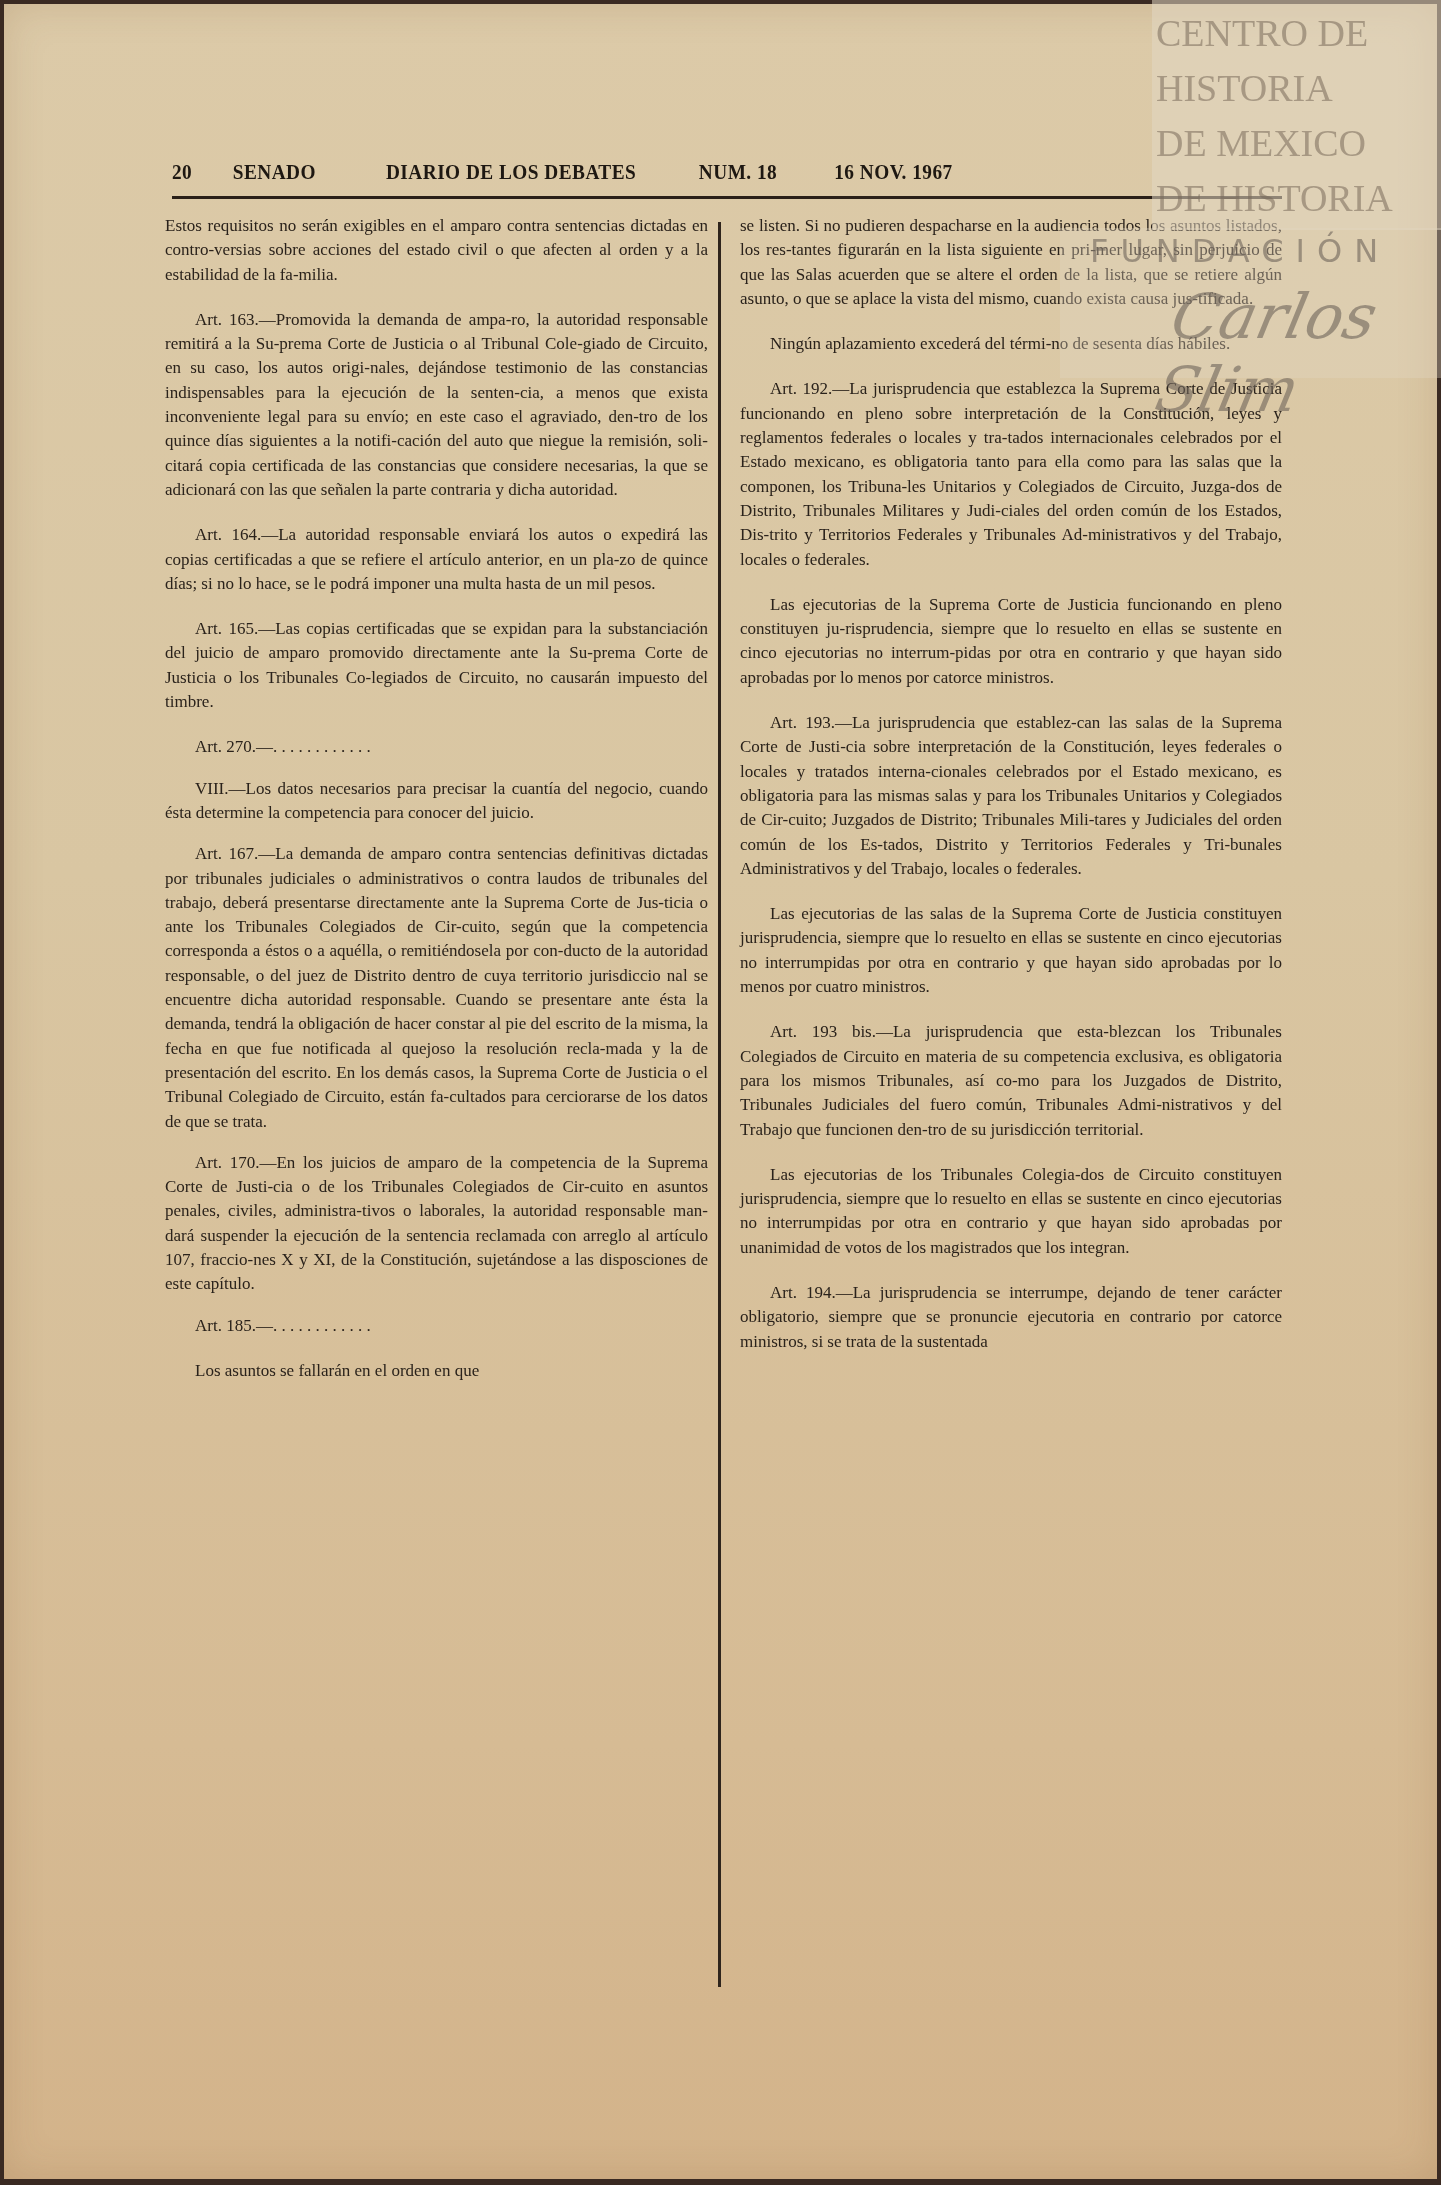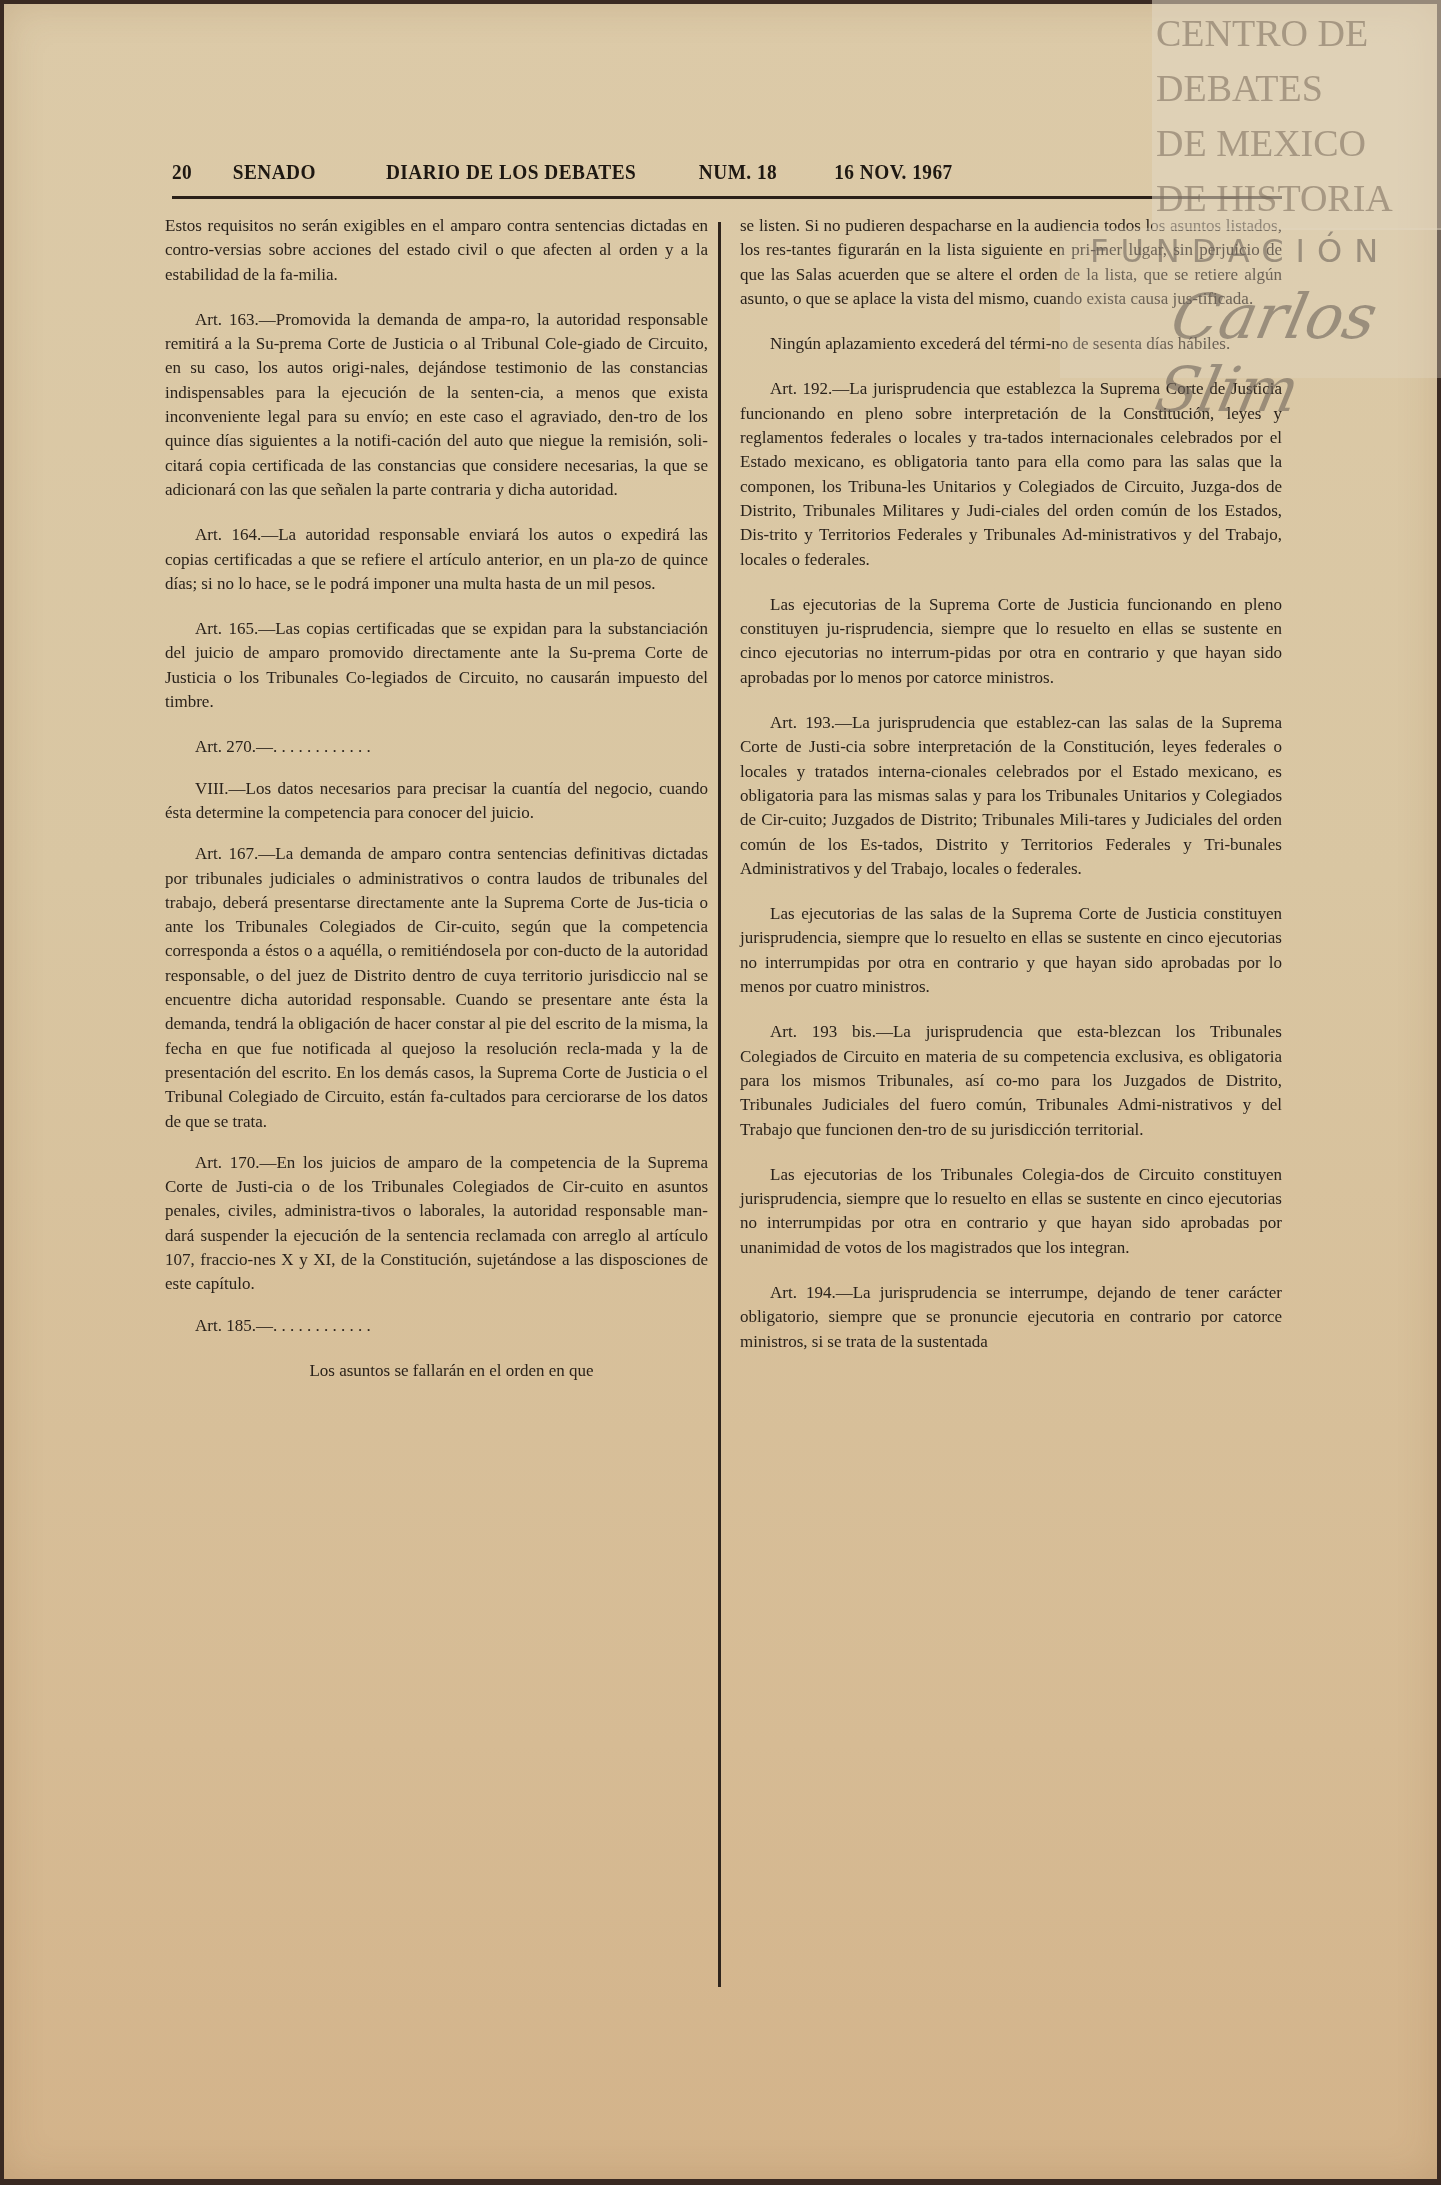--- a/index.html
+++ b/index.html
@@ -83,39 +83,39 @@
 <div class="col col-left">
   <p class="cont">Estos requisitos no serán exigibles en el amparo contra sentencias dictadas en contro-versias sobre acciones del estado civil o que afecten al orden y a la estabilidad de la fa-milia.</p>
   <p>Art. 163.—Promovida la demanda de ampa-ro, la autoridad responsable remitirá a la Su-prema Corte de Justicia o al Tribunal Cole-giado de Circuito, en su caso, los autos origi-nales, dejándose testimonio de las constancias indispensables para la ejecución de la senten-cia, a menos que exista inconveniente legal para su envío; en este caso el agraviado, den-tro de los quince días siguientes a la notifi-cación del auto que niegue la remisión, soli-citará copia certificada de las constancias que considere necesarias, la que se adicionará con las que señalen la parte contraria y dicha autoridad.</p>
   <p>Art. 164.—La autoridad responsable enviará los autos o expedirá las copias certificadas a que se refiere el artículo anterior, en un pla-zo de quince días; si no lo hace, se le podrá imponer una multa hasta de un mil pesos.</p>
   <p>Art. 165.—Las copias certificadas que se expidan para la substanciación del juicio de amparo promovido directamente ante la Su-prema Corte de Justicia o los Tribunales Co-legiados de Circuito, no causarán impuesto del timbre.</p>
   <p class="short">Art. 270.—. . . . . . . . . . . .</p>
   <p class="short">VIII.—Los datos necesarios para precisar la cuantía del negocio, cuando ésta determine la competencia para conocer del juicio.</p>
   <p class="short">Art. 167.—La demanda de amparo contra sentencias definitivas dictadas por tribunales judiciales o administrativos o contra laudos de tribunales del trabajo, deberá presentarse directamente ante la Suprema Corte de Jus-ticia o ante los Tribunales Colegiados de Cir-cuito, según que la competencia corresponda a éstos o a aquélla, o remitiéndosela por con-ducto de la autoridad responsable, o del juez de Distrito dentro de cuya territorio jurisdiccio nal se encuentre dicha autoridad responsable. Cuando se presentare ante ésta la demanda, tendrá la obligación de hacer constar al pie del escrito de la misma, la fecha en que fue notificada al quejoso la resolución recla-mada y la de presentación del escrito. En los demás casos, la Suprema Corte de Justicia o el Tribunal Colegiado de Circuito, están fa-cultados para cerciorarse de los datos de que se trata.</p>
   <p class="short">Art. 170.—En los juicios de amparo de la competencia de la Suprema Corte de Justi-cia o de los Tribunales Colegiados de Cir-cuito en asuntos penales, civiles, administra-tivos o laborales, la autoridad responsable man-dará suspender la ejecución de la sentencia reclamada con arreglo al artículo 107, fraccio-nes X y XI, de la Constitución, sujetándose a las disposciones de este capítulo.</p>
   <p>Art. 185.—. . . . . . . . . . . .</p>
-  <p style="text-align:center">Los asuntos se fallarán en el orden en que</p>
+  <p style="text-align:left">Los asuntos se fallarán en el orden en que</p>
 </div>
 
 <div class="divider"></div>
 
 <div class="col col-right">
   <p class="cont">se listen. Si no pudieren despacharse en la audiencia todos los asuntos listados, los res-tantes figurarán en la lista siguiente en pri-mer lugar, sin perjuicio de que las Salas acuerden que se altere el orden de la lista, que se retiere algún asunto, o que se aplace la vista del mismo, cuando exista causa jus-tificada.</p>
   <p>Ningún aplazamiento excederá del térmi-no de sesenta días hábiles.</p>
   <p>Art. 192.—La jurisprudencia que establezca la Suprema Corte de Justicia funcionando en pleno sobre interpretación de la Constitución, leyes y reglamentos federales o locales y tra-tados internacionales celebrados por el Estado mexicano, es obligatoria tanto para ella como para las salas que la componen, los Tribuna-les Unitarios y Colegiados de Circuito, Juzga-dos de Distrito, Tribunales Militares y Judi-ciales del orden común de los Estados, Dis-trito y Territorios Federales y Tribunales Ad-ministrativos y del Trabajo, locales o federales.</p>
   <p>Las ejecutorias de la Suprema Corte de Justicia funcionando en pleno constituyen ju-risprudencia, siempre que lo resuelto en ellas se sustente en cinco ejecutorias no interrum-pidas por otra en contrario y que hayan sido aprobadas por lo menos por catorce ministros.</p>
   <p>Art. 193.—La jurisprudencia que establez-can las salas de la Suprema Corte de Justi-cia sobre interpretación de la Constitución, leyes federales o locales y tratados interna-cionales celebrados por el Estado mexicano, es obligatoria para las mismas salas y para los Tribunales Unitarios y Colegiados de Cir-cuito; Juzgados de Distrito; Tribunales Mili-tares y Judiciales del orden común de los Es-tados, Distrito y Territorios Federales y Tri-bunales Administrativos y del Trabajo, locales o federales.</p>
   <p>Las ejecutorias de las salas de la Suprema Corte de Justicia constituyen jurisprudencia, siempre que lo resuelto en ellas se sustente en cinco ejecutorias no interrumpidas por otra en contrario y que hayan sido aprobadas por lo menos por cuatro ministros.</p>
   <p>Art. 193 bis.—La jurisprudencia que esta-blezcan los Tribunales Colegiados de Circuito en materia de su competencia exclusiva, es obligatoria para los mismos Tribunales, así co-mo para los Juzgados de Distrito, Tribunales Judiciales del fuero común, Tribunales Admi-nistrativos y del Trabajo que funcionen den-tro de su jurisdicción territorial.</p>
   <p>Las ejecutorias de los Tribunales Colegia-dos de Circuito constituyen jurisprudencia, siempre que lo resuelto en ellas se sustente en cinco ejecutorias no interrumpidas por otra en contrario y que hayan sido aprobadas por unanimidad de votos de los magistrados que los integran.</p>
   <p>Art. 194.—La jurisprudencia se interrumpe, dejando de tener carácter obligatorio, siempre que se pronuncie ejecutoria en contrario por catorce ministros, si se trata de la sustentada</p>
 </div>
 
 <div class="watermark"></div>
 <div class="wm-text">
   <div>CENTRO DE</div>
-  <div>DEBATES</div>
+  <div>HISTORIA</div>
   <div>DE MEXICO</div>
   <div>DE HISTORIA</div>
 </div>
 <div class="wm-band"></div>
 <div class="wm-fundacion">FUNDACIÓN</div>
 <div class="wm-signature">Carlos Slim</div>
 
 </body></html>

